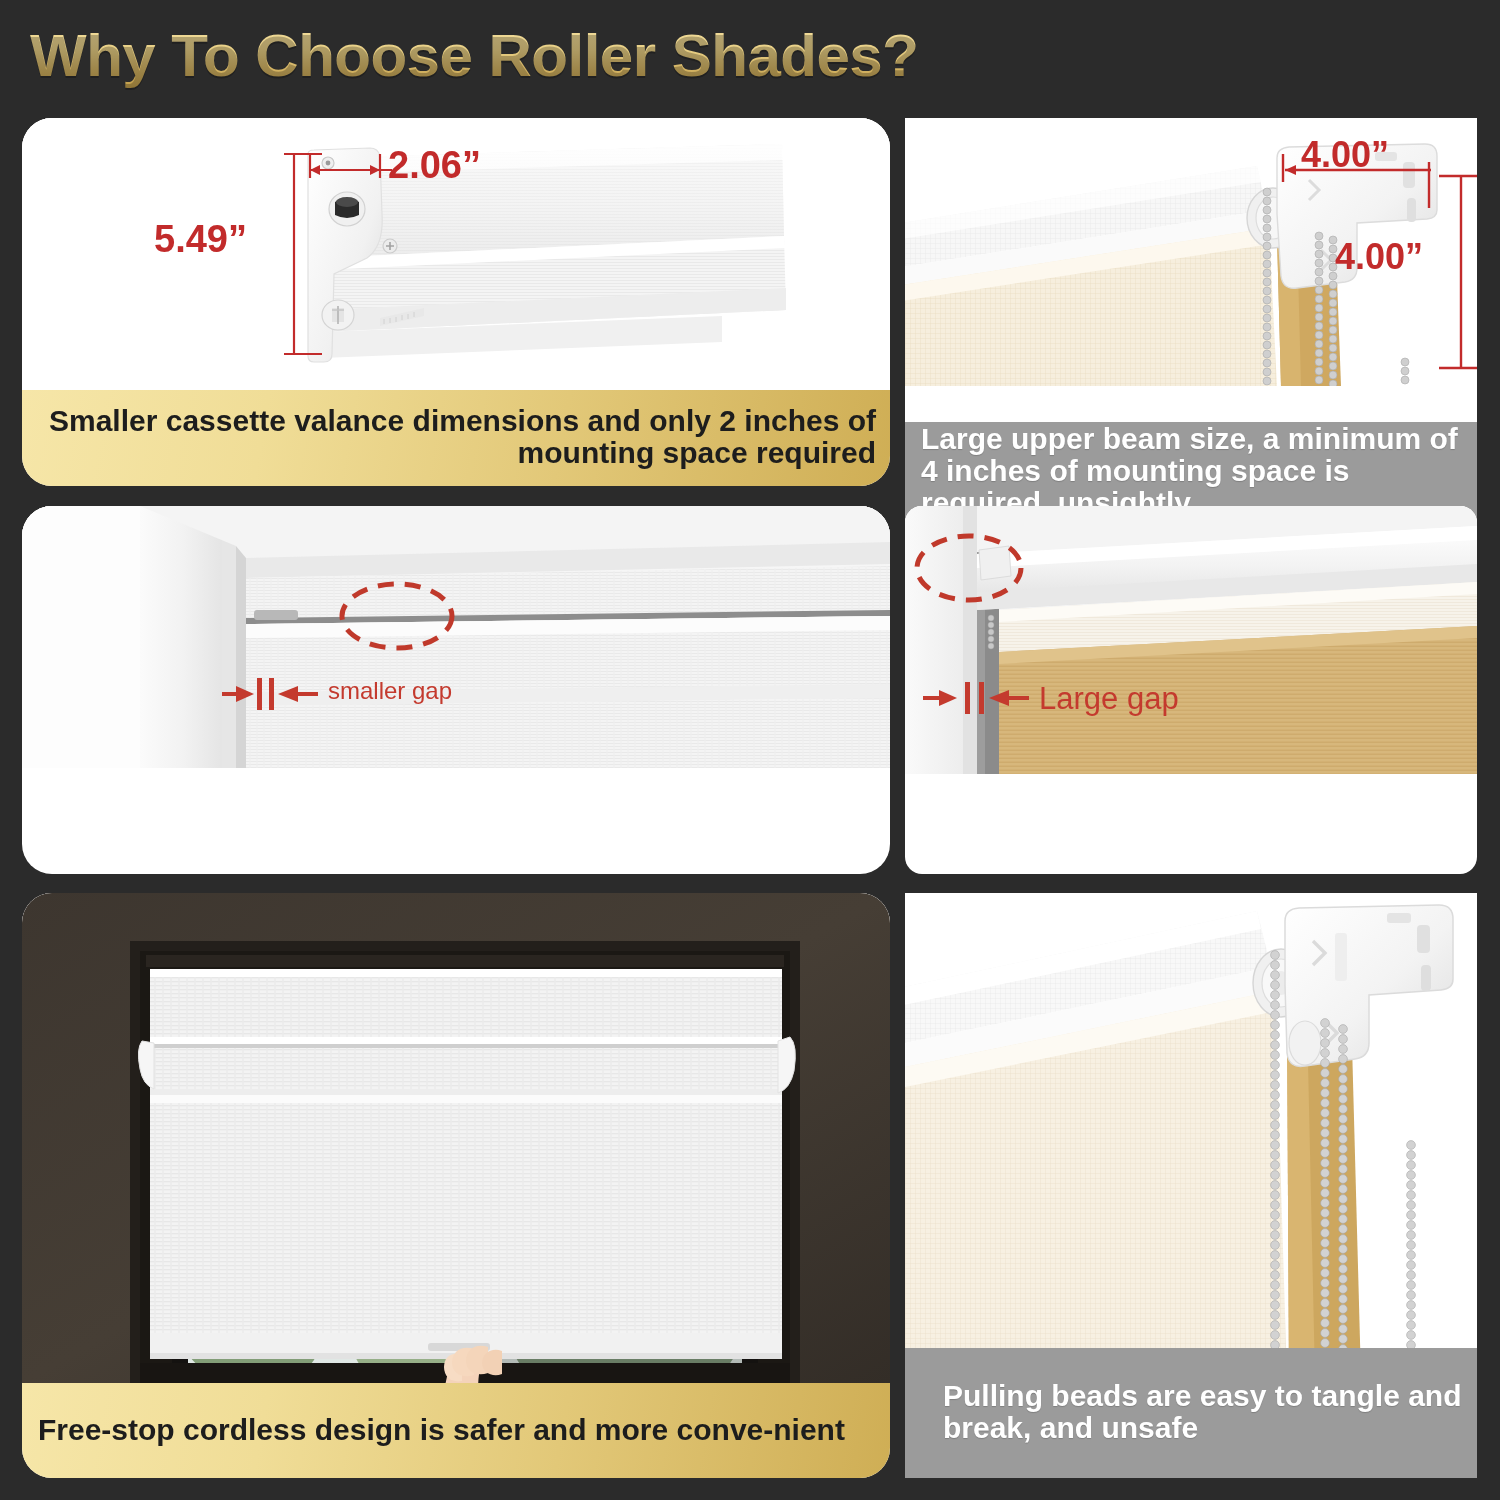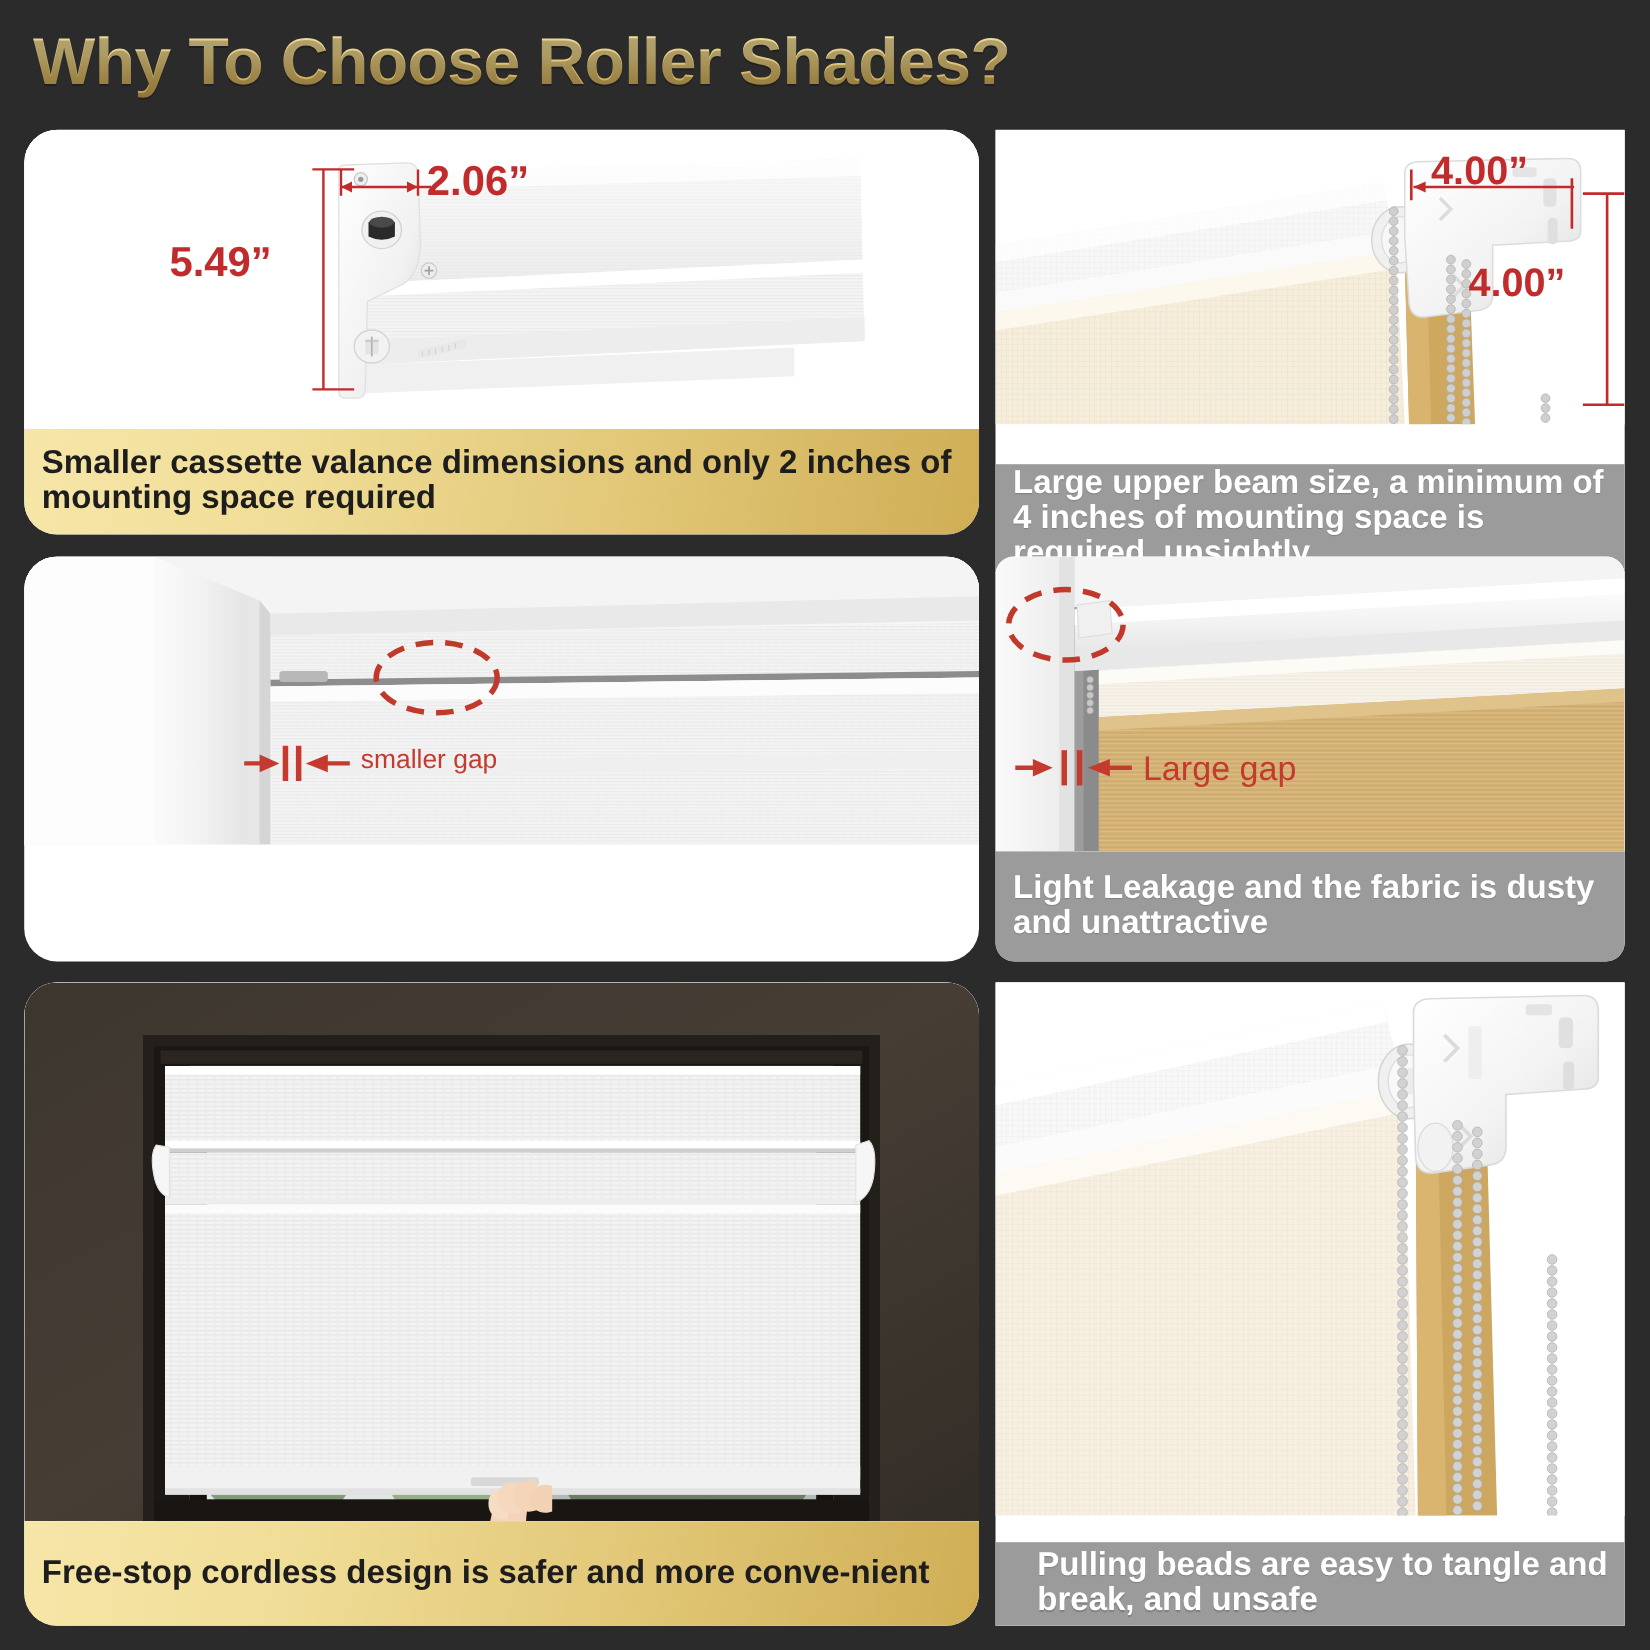--- a/index.html
+++ b/index.html
@@ -36,21 +36,21 @@
     display: flex; align-items: center;
     padding: 6px 14px 8px 16px;
   }
   .caption.pro {
     background: linear-gradient(100deg, #f6e6a8 0%, #f0dd97 28%, #e2c878 62%, #cfae55 100%);
     color: #1d1d1d;
     border-bottom-left-radius: 20px; border-bottom-right-radius: 20px;
   }
   .caption.con { background: #9b9b9b; color: #ffffff; }
   .cap-text { font-weight: bold; line-height: 1.06; }
-  .caption.pro .cap-text { font-size: 30px; }
+  .caption.pro .cap-text { font-size: 30px; text-align: right; }
   .caption.con .cap-text { font-size: 30px; text-shadow: 0 1px 1px rgba(0,0,0,0.18); }
 
   
   #p1 { left: 22px;  top: 118px;  width: 868px;  height: 368px; }
   #p2 { left: 905px; top: 118px;  width: 572px;  height: 404px; }
   #p3 { left: 22px;  top: 506px;  width: 868px;  height: 368px; }
   #p4 { left: 905px; top: 506px;  width: 572px;  height: 368px; border-radius: 17px; }
   #p5 { left: 22px;  top: 893px;  width: 868px;  height: 585px; }
   #p6 { left: 905px; top: 893px;  width: 572px;  height: 585px; }
 
@@ -58,21 +58,21 @@
   #p1 .caption { height: 96px; }
   #p2 .photo { height: 268px; }
   #p2 .caption { height: 100px; }
   #p3 .photo { height: 262px; }
   #p3 .caption { height: 106px; }
   #p4 .photo { height: 268px; }
   #p4 .caption { height: 100px; }
   #p5 .photo { height: 490px; }
   #p5 .caption { height: 95px; }
   #p6 .photo { height: 485px; }
-  #p6 .caption { height: 76px; padding-left: 38px; }
+  #p6 .caption { height: 130px; padding-left: 38px; }
   .dim-label {
     position: absolute; color: #c22b2b; font-weight: bold;
     white-space: nowrap; font-family: "Liberation Sans", sans-serif;
   }
   .gap-label {
     position: absolute; color: #c43a2e; font-weight: normal;
     white-space: nowrap; font-size: 26px;
   }
   svg { display:block; }
 </style>
@@ -428,23 +428,20 @@
       <g>
         <line x1="18" y1="192" x2="46" y2="192" stroke="#c43a2e" stroke-width="4"></line>
         <path d="M52 192 L34 184 L34 200 Z" fill="#c43a2e"></path>
         <rect x="60" y="176" width="5" height="32" fill="#c43a2e"></rect>
         <rect x="74" y="176" width="5" height="32" fill="#c43a2e"></rect>
         <path d="M84 192 L104 184 L104 200 Z" fill="#c43a2e"></path>
         <line x1="102" y1="192" x2="124" y2="192" stroke="#c43a2e" stroke-width="4"></line>
       </g>
     </svg>
     <div class="gap-label" style="left:134px; top:175px; font-size:31px;">Large gap</div>
-  </div>
-  <div class="caption con">
-    <span class="cap-text">Light Leakage and the fabric is dusty and unattractive</span>
   </div>
 </div>
 
 <div class="panel pro" id="p5">
   <div class="photo">
     <svg width="868" height="490" viewBox="0 0 868 490">
       <defs>
         <linearGradient id="g5wall" x1="0" y1="0" x2="1" y2="1">
           <stop offset="0%" stop-color="#3d362f"></stop>
             <stop offset="50%" stop-color="#463e35"></stop>

